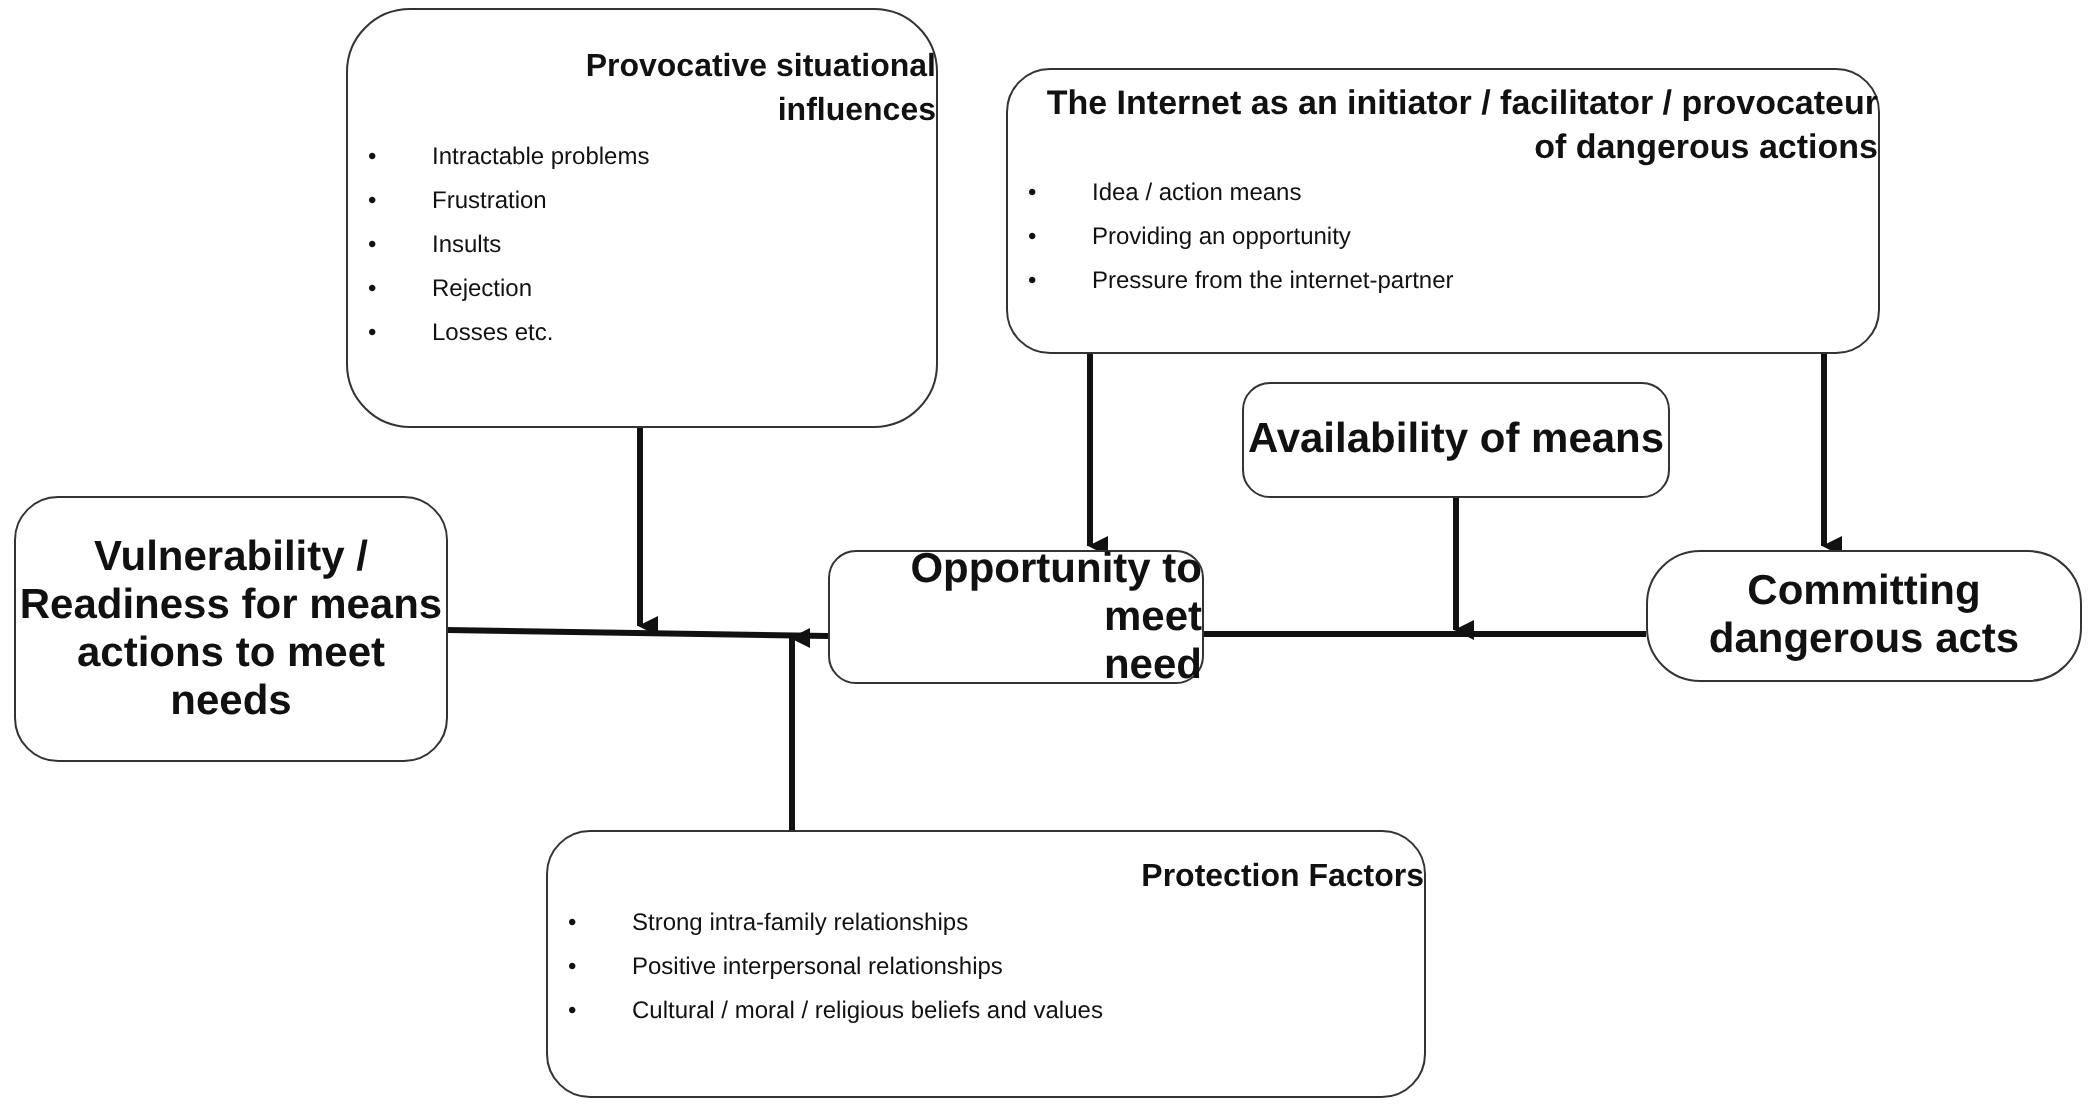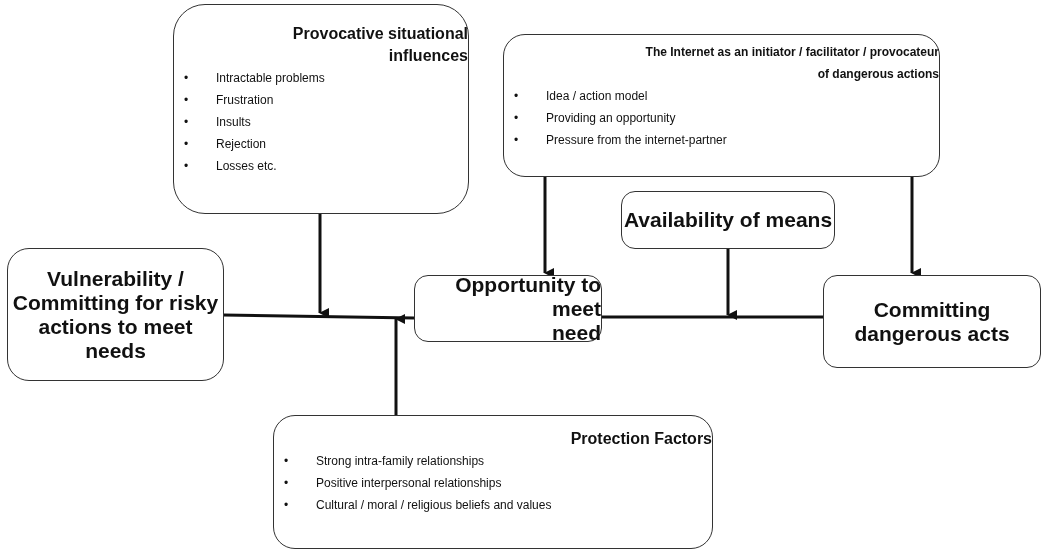--- a/index.html
+++ b/index.html
@@ -39,63 +39,63 @@
   <line x1="545" y1="176" x2="545" y2="273" stroke="#111" stroke-width="3" marker-end="url(#ah)"></line>
 
   <line x1="912" y1="176" x2="912" y2="273" stroke="#111" stroke-width="3" marker-end="url(#ah)"></line>
 
   <line x1="728" y1="248" x2="728" y2="315" stroke="#111" stroke-width="3" marker-end="url(#ah)"></line>
 </svg>
 
 <div class="box center" style="left:7px; top:248px; width:217px; height:133px;">
   <div class="big">
     <div>Vulnerability /</div>
-    <div>Committing for risky</div>
+    <div>Readiness for means</div>
     <div>actions to meet needs</div>
   </div>
 </div>
 
 <div class="box" style="left:173px; top:4px; width:296px; height:210px; padding-top:18px; border-radius:32px;">
   <div class="title">
     <div>Provocative situational</div>
     <div>influences</div>
   </div>
   <ul style="margin-left:0px;">
     <li>Intractable problems</li>
     <li>Frustration</li>
     <li>Insults</li>
     <li>Rejection</li>
     <li>Losses etc.</li>
   </ul>
 </div>
 
 <div class="box" style="left:503px; top:34px; width:437px; height:143px; padding-top:6px;">
-  <div class="title" style="font-size:12px;">
+  <div class="title" style="font-size:17px;">
     <div>The Internet as an initiator / facilitator / provocateur</div>
     <div>of dangerous actions</div>
   </div>
   <ul>
-    <li>Idea / action model</li>
+    <li>Idea / action means</li>
     <li>Providing an opportunity</li>
     <li>Pressure from the internet-partner</li>
   </ul>
 </div>
 
 <div class="box small-r center" style="left:621px; top:191px; width:214px; height:58px;">
   <div class="big">Availability of means</div>
 </div>
 
 <div class="box small-r center" style="left:414px; top:275px; width:188px; height:67px;text-align:right;">
   <div class="big">
     <div>Opportunity to meet</div>
     <div>need</div>
   </div>
 </div>
 
-<div class="box small-r center" style="left:823px; top:275px; width:218px; height:93px;">
+<div class="box small-r center" style="left:823px; top:275px; width:218px; height:66px;border-radius:27px;">
   <div class="big">
     <div>Committing</div>
     <div>dangerous acts</div>
   </div>
 </div>
 
 <div class="box" style="left:245px; top:415px; width:440px; height:134px; padding-top:12px;margin-left:28px;">
   <div class="title">Protection Factors</div>
   <ul style="width:340px;">
     <li>Strong intra-family relationships</li>

